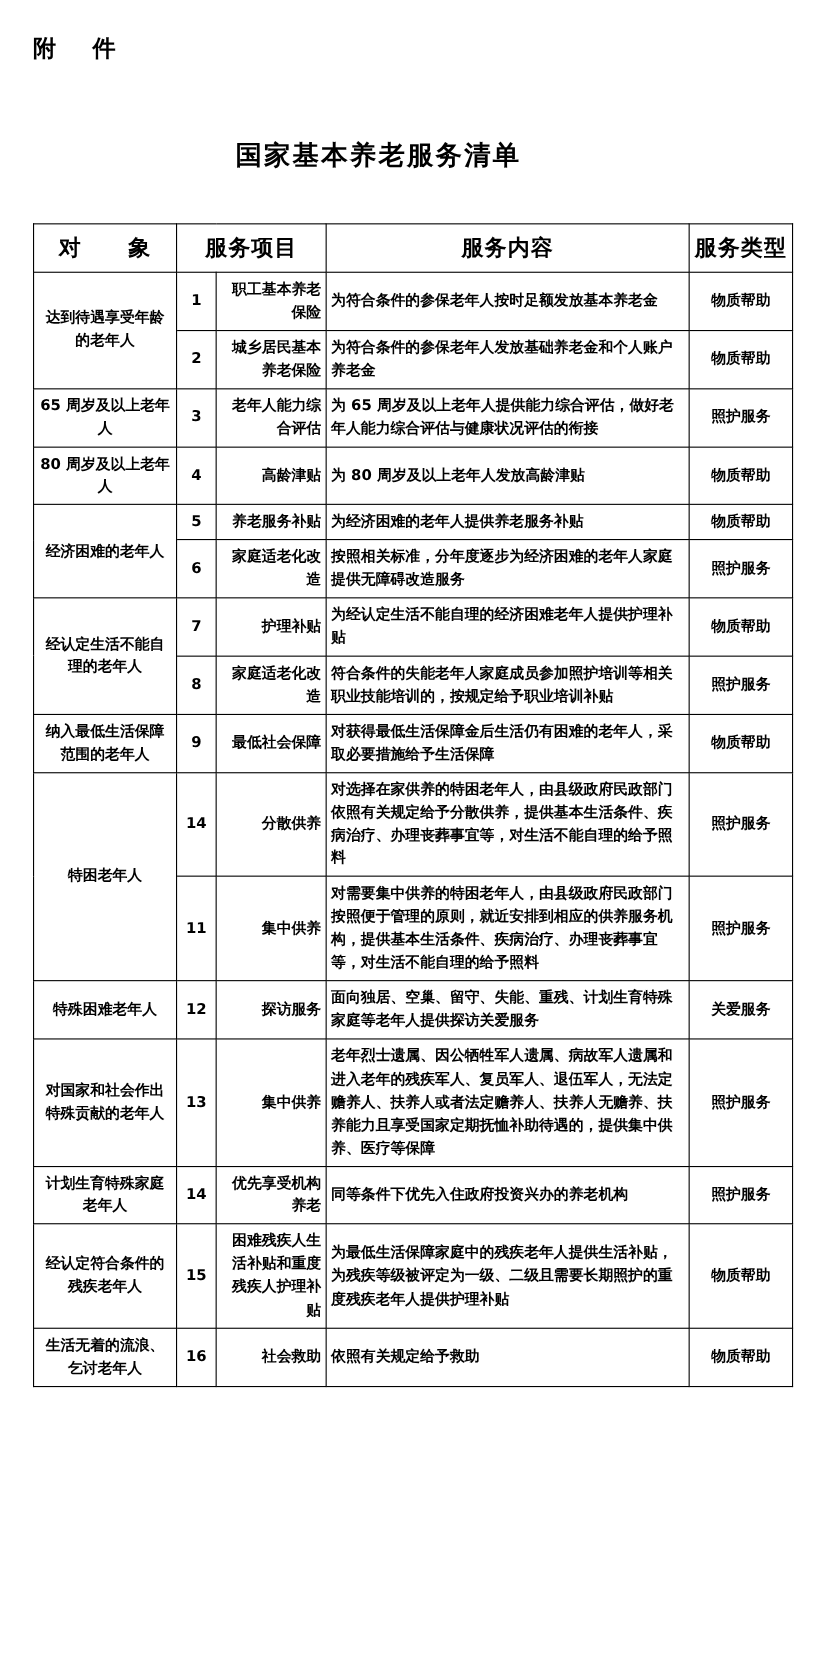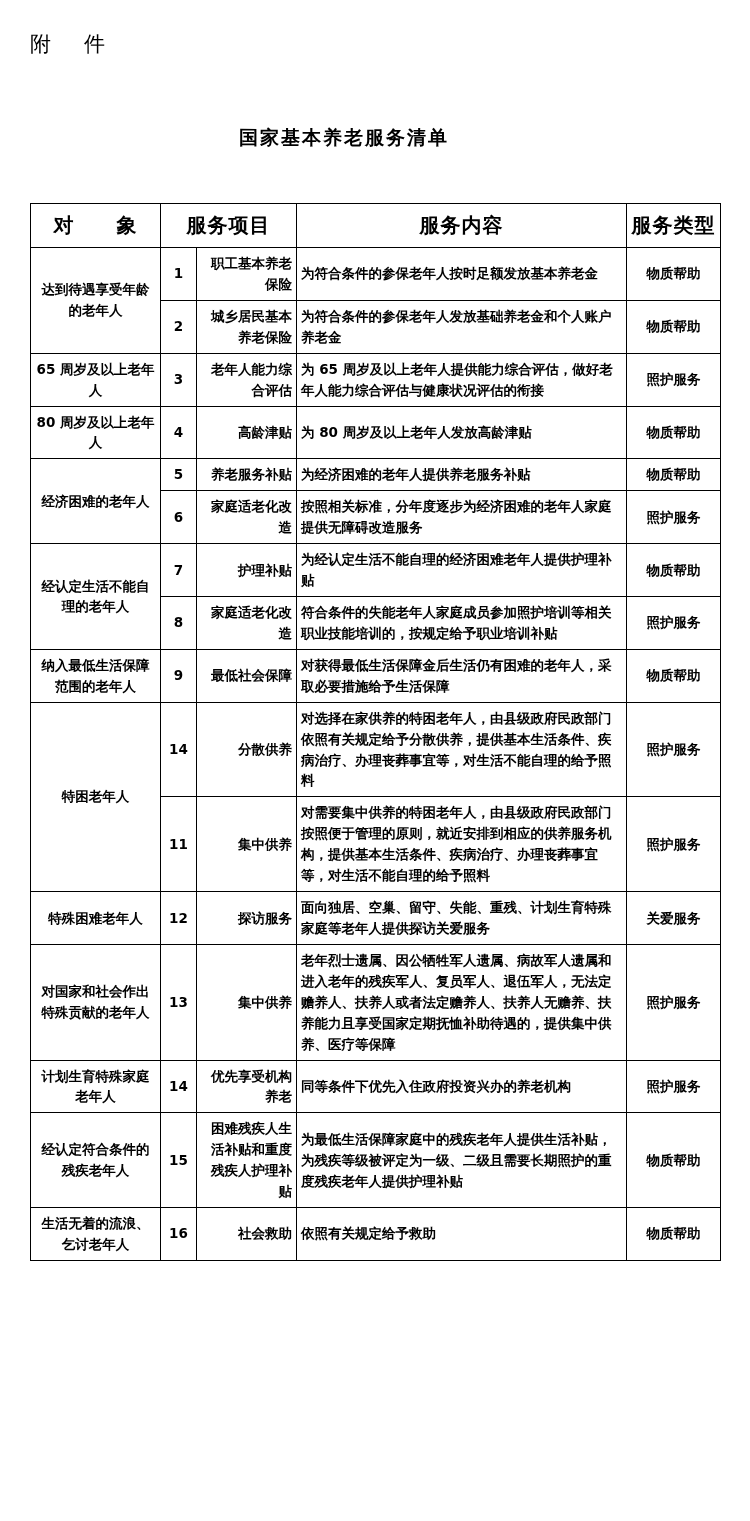--- a/index.html
+++ b/index.html
@@ -19,31 +19,31 @@
     min-height: 1521px;
     box-sizing: border-box;
     padding: 0;
     position: relative;
   }
   .attachment-label {
     position: absolute;
     left: 30px;
     top: 30px;
     font-size: 21px;
-    font-weight: normal;
+    font-weight: bold;
     letter-spacing: 6px;
     font-family: "DejaVu Serif", "Liberation Serif", serif;
   }
   .doc-title {
     position: absolute;
     top: 125px;
     left: 0;
     width: 688px;
     text-align: center;
-    font-size: 19px;
+    font-size: 24px;
     font-weight: bold;
     letter-spacing: 2px;
     font-family: "DejaVu Sans", "Liberation Sans", sans-serif;
   }
   .table-wrap {
     position: absolute;
     top: 203px;
     left: 30px;
     width: 690px;
   }

